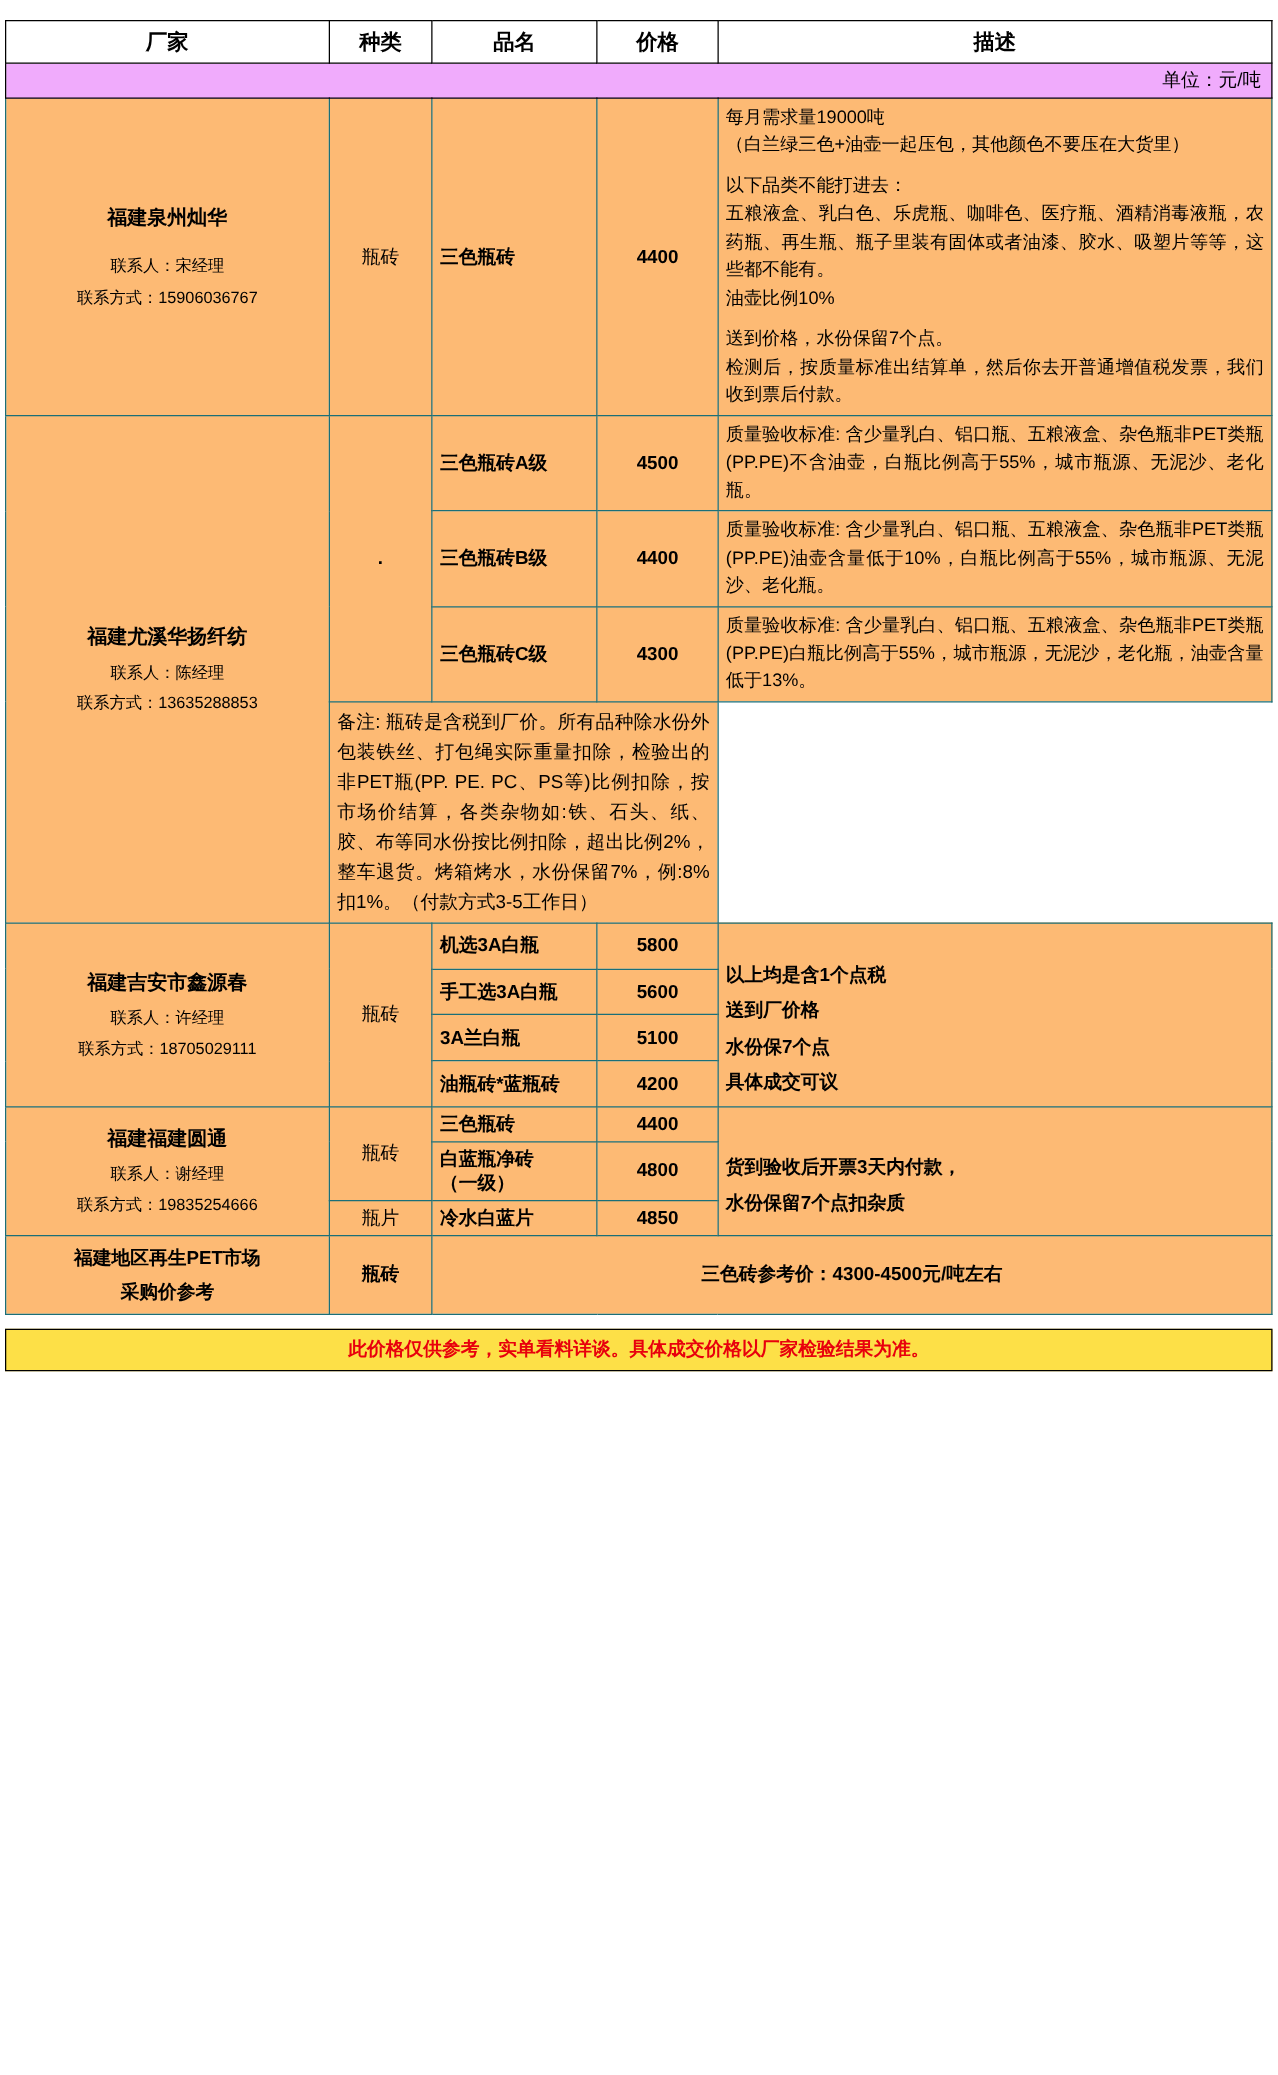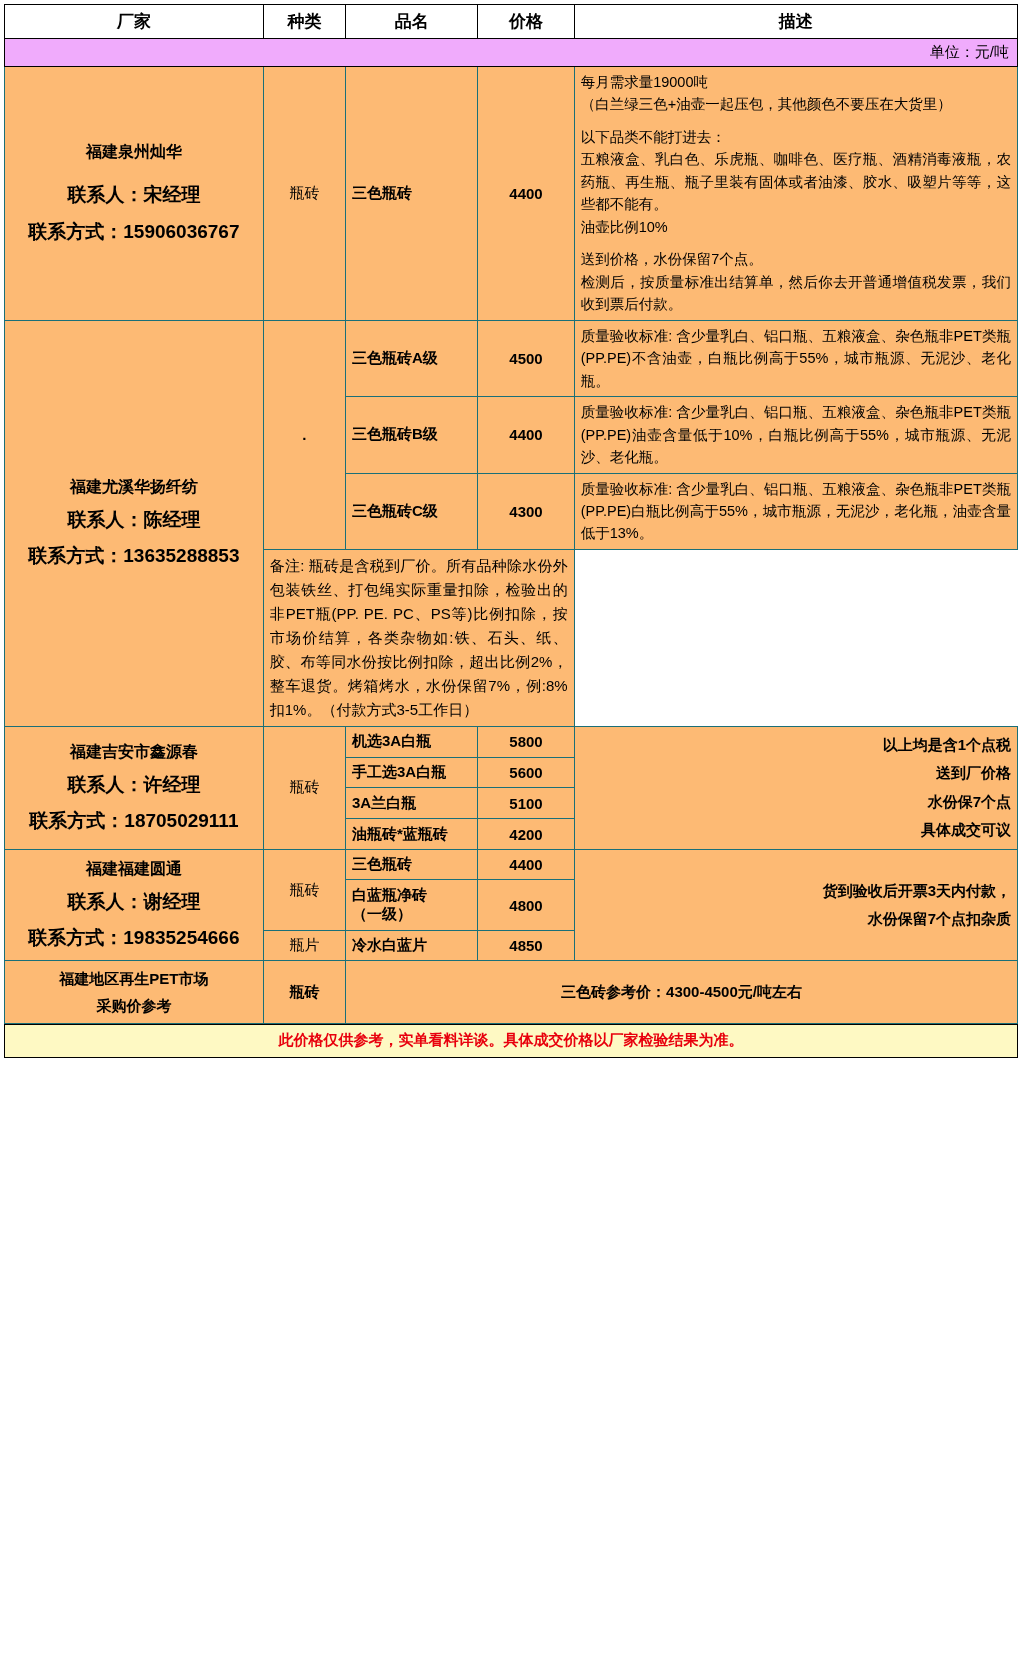--- a/index.html
+++ b/index.html
@@ -8,21 +8,21 @@
     background: #ffffff;
   }
   body {
     width: 1022px;
     font-family: "Liberation Sans", sans-serif;
     color: #000;
   }
   .sheet {
     width: 882px;
     min-height: 1660px;
-    padding: 4px 4px 0 4px;
+    padding: 16px 4px 0 4px;
     border-radius: 24px;
   }
   table.main {
     border-collapse: collapse;
     width: 1014px;
     table-layout: fixed;
   }
   table.main td, table.main th {
     border: 1px solid #1a6f78;
     padding: 4px 6px;
@@ -48,49 +48,50 @@
     padding-right: 8px;
   }
   .c-maker { width: 258px; text-align: center; }
   .c-kind  { width: 82px;  text-align: center; }
   .c-name  { width: 132px; text-align: left; font-weight: bold; }
   .c-price { width: 96px;  text-align: center; font-weight: bold; }
   .c-desc  { width: 442px; text-align: left; }
 
   .maker-block { line-height: 1.9; }
   .maker-name { font-weight: bold; font-size: 16px; }
-  .maker-line { font-weight: bold; font-size: 19px; }
+  .maker-line { font-weight: normal; font-size: 13px; }
 
   .desc-text {
     font-size: 14.5px;
     line-height: 1.55;
     text-align: justify;
   }
   .desc-center {
-    text-align: right;
+    text-align: left;
     font-weight: bold;
     font-size: 15px;
     line-height: 1.9;
+    margin-top: 24px;
   }
   .blankline { height: 10px; }
   .note-cell {
     font-size: 14.5px;
     line-height: 1.6;
     text-align: justify;
   }
   .ref-row td {
     text-align: center;
     font-weight: bold;
   }
   .ref-maker { line-height: 1.8; }
   .footer {
     width: 1014px;
-    margin-top: 0;
+    margin-top: 11px;
     border: 1px solid #000;
-    background: #fef9c3;
+    background: #fde047;
     color: #e8000d;
     font-weight: bold;
     font-size: 15px;
     text-align: center;
     padding: 6px 0 7px 0;
   }
   .dot { text-align:center; font-weight:bold; }
 </style>
 </head>
 <body>

